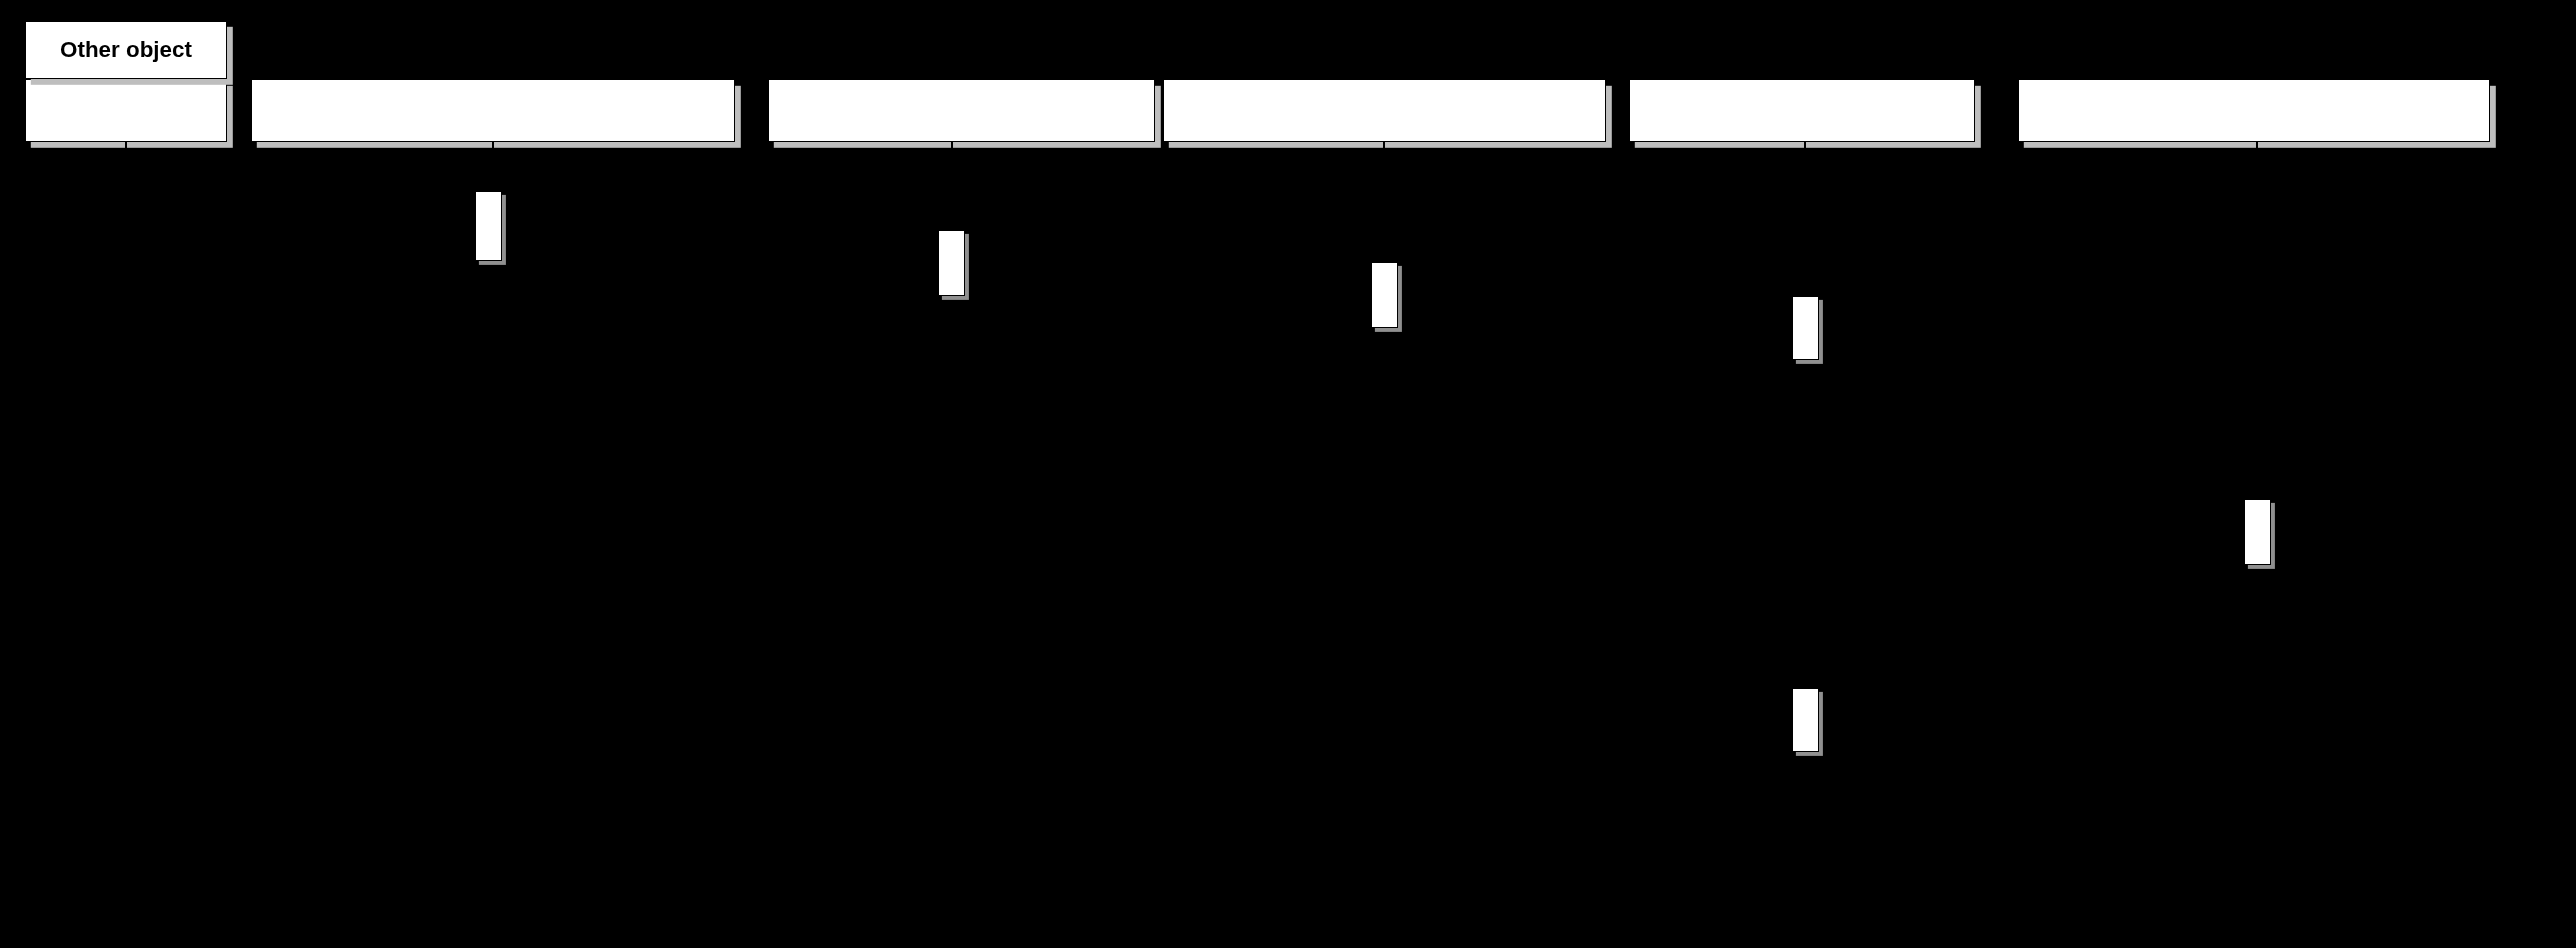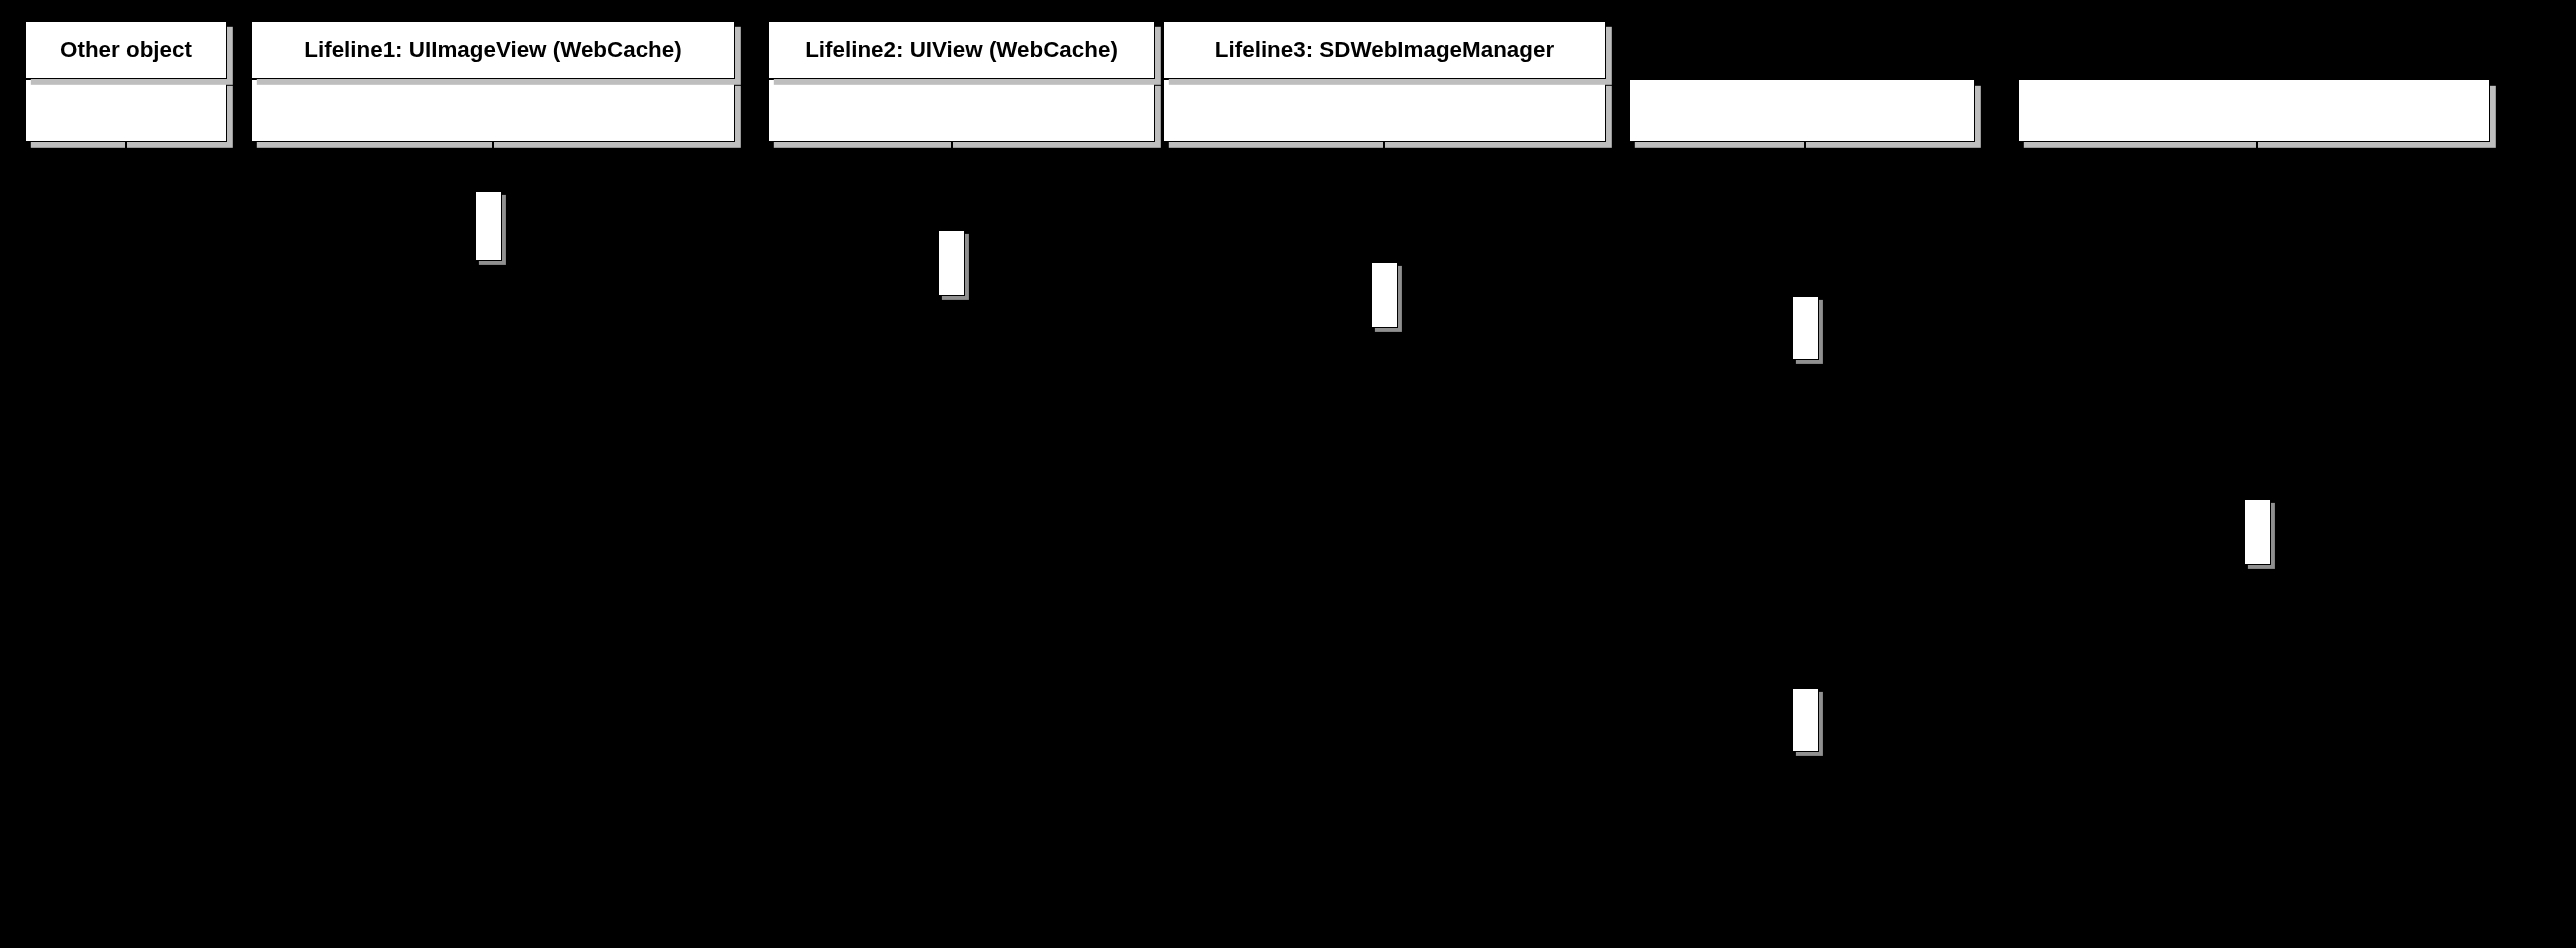--- a/index.html
+++ b/index.html
@@ -64,37 +64,28 @@
 
 <div id="diagram">
 
   <div class="lifeline-base" style="left:25px; top:80px; width:202px; height:62px;"></div>
   <div class="lifeline-head" style="left:25px; top:21.4px; width:202px; height:58px;">
     <span class="label">Other object</span>
   </div>
   <div class="lifeline-line" style="left:125px; top:142px; height:807px;"></div>
 
   <div class="lifeline-base" style="left:251px; top:80px; width:484px; height:62px;"></div>
-  <div class="lifeline-head" style="left:251px; top:21.4px; width:484px; height:58px;">
-    <span class="label">Lifeline1: UIImageView (WebCache)</span>
-  </div>
   <div class="lifeline-line" style="left:492px; top:142px; height:807px;"></div>
   <div class="activation" style="left:475px; top:191px; width:27px; height:70px;"></div>
 
   <div class="lifeline-base" style="left:768px; top:80px; width:387px; height:62px;"></div>
-  <div class="lifeline-head" style="left:768px; top:21.4px; width:387px; height:58px;">
-    <span class="label">Lifeline2: UIView (WebCache)</span>
-  </div>
   <div class="lifeline-line" style="left:951px; top:142px; height:807px;"></div>
   <div class="activation" style="left:938px; top:230px; width:27px; height:66px;"></div>
 
   <div class="lifeline-base" style="left:1163px; top:80px; width:443px; height:62px;"></div>
-  <div class="lifeline-head" style="left:1163px; top:21.4px; width:443px; height:58px;">
-    <span class="label">Lifeline3: SDWebImageManager</span>
-  </div>
   <div class="lifeline-line" style="left:1383px; top:142px; height:807px;"></div>
   <div class="activation" style="left:1371px; top:262px; width:27px; height:66px;"></div>
 
   <div class="lifeline-base" style="left:1629px; top:80px; width:346px; height:62px;"></div>
   <div class="lifeline-line" style="left:1804px; top:142px; height:807px;"></div>
   <div class="activation" style="left:1792px; top:296px; width:27px; height:64px;"></div>
   <div class="activation" style="left:1792px; top:688px; width:27px; height:64px;"></div>
 
   <div class="lifeline-base" style="left:2018px; top:80px; width:472px; height:62px;"></div>
   <div class="lifeline-line" style="left:2256px; top:142px; height:807px;"></div>

